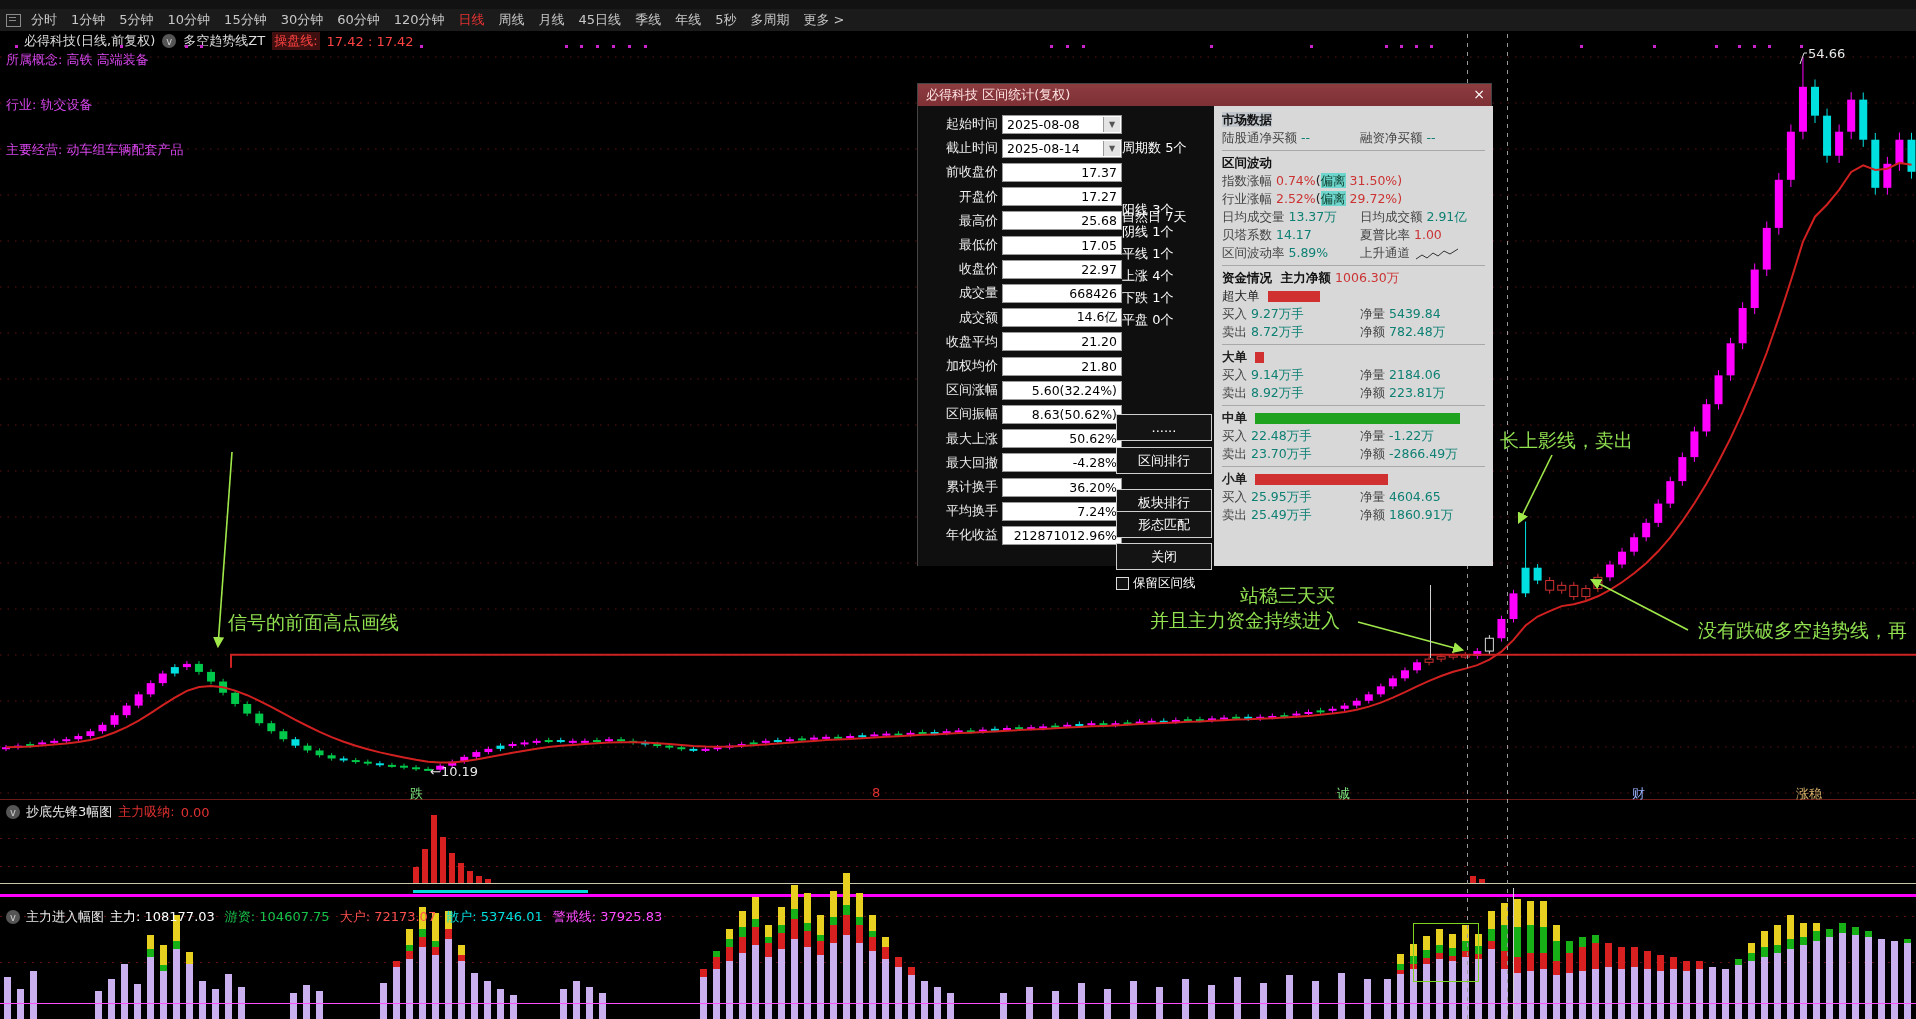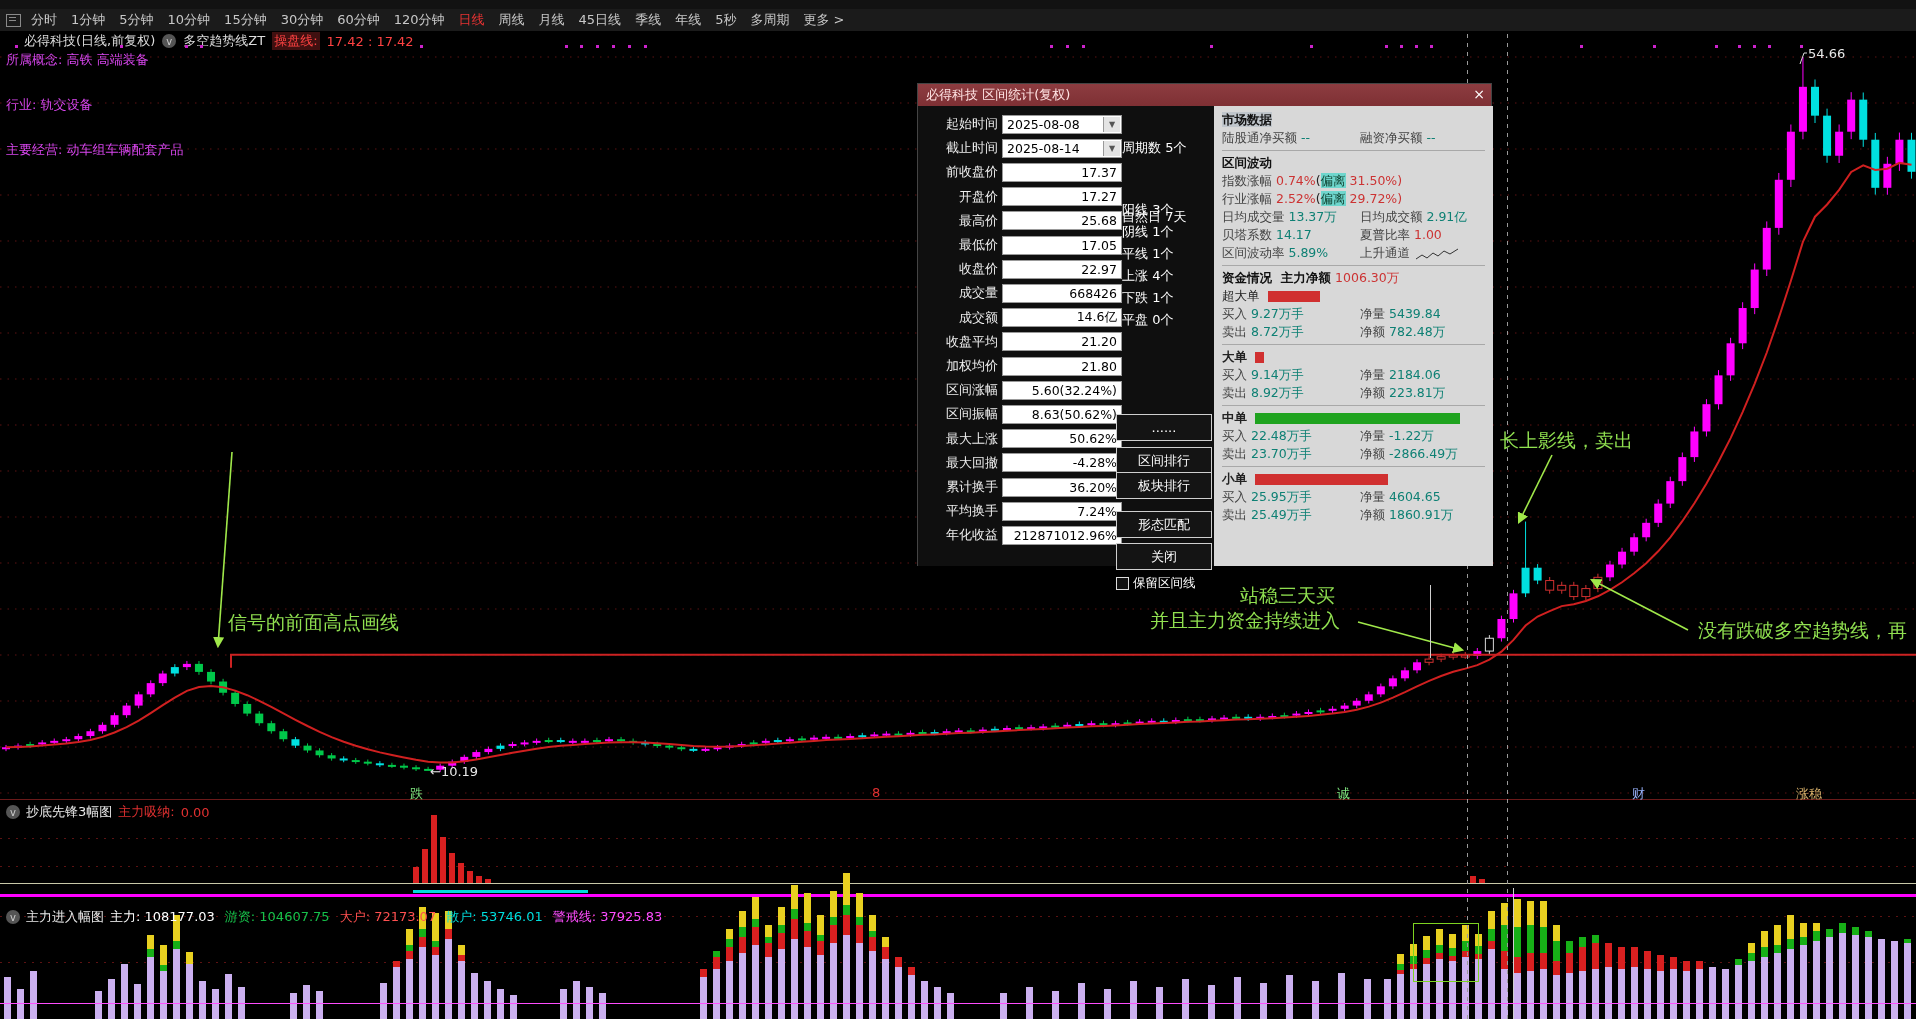--- a/index.html
+++ b/index.html
@@ -877,21 +877,21 @@
         <div class="statline" style="top: 33px;">周期数 5个</div>
         <div class="statline" style="top: 56px; margin-top: 46px;">自然日 7天</div>
         <div class="statline" style="top: 95px;">阳线 3个</div>
         <div class="statline" style="top: 117px;">阴线 1个</div>
         <div class="statline" style="top: 139px;">平线 1个</div>
         <div class="statline" style="top: 161px;">上涨 4个</div>
         <div class="statline" style="top: 183px;">下跌 1个</div>
         <div class="statline" style="top: 205px;">平盘 0个</div>
         <div class="dbtn" style="top: 308px;">......</div>
         <div class="dbtn" style="top: 341px;">区间排行</div>
-        <div class="dbtn" style="top: 366px;">板块排行</div>
+        <div class="dbtn" style="top: 383px;">板块排行</div>
         <div class="dbtn" style="top: 405px;">形态匹配</div>
         <div class="dbtn" style="top: 437px;">关闭</div>
         <div class="chkrow" style="top: 469px;">
           <span class="chkbox"></span>
           <span>保留区间线</span>
         </div>
       </div>
     <div id="dlg-right">
         <div class="sec-title"><span class="hl">市场数据</span></div>
         <div class="tworow">

